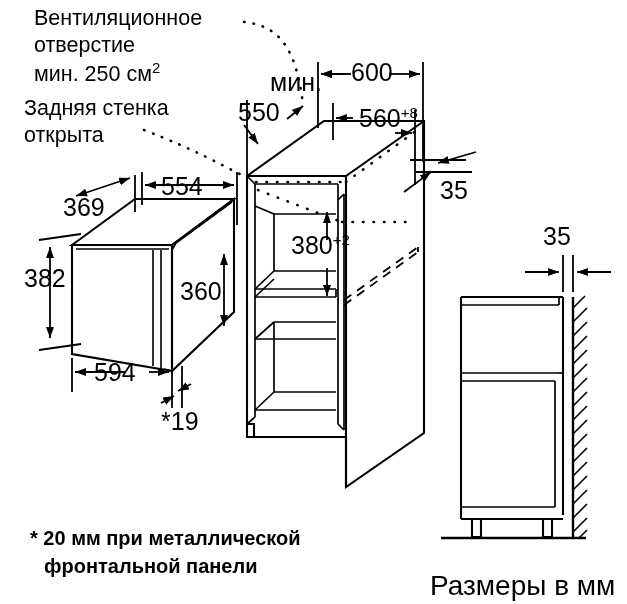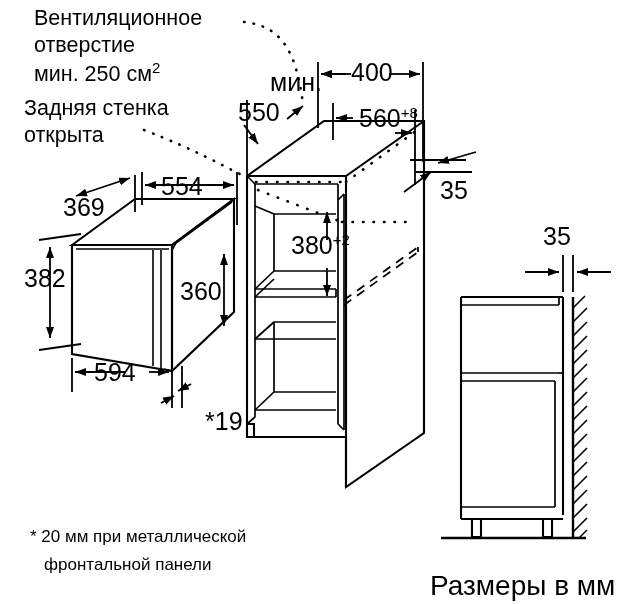--- a/index.html
+++ b/index.html
@@ -36,21 +36,22 @@
     line-height: 1.12;
     font-weight: 400;
   }
   .note-text {
     font-size: 21.5px;
   }
   .dim-text {
     font-size: 25px;
   }
   .footnote {
-    font-size: 17px;
+    font-size: 20px;
+    font-weight: bold;
   }
   .units {
     font-size: 28px;
   }
   .sup {
     font-size: 15px;
     vertical-align: super;
   }
 </style>
 </head>
@@ -257,34 +258,34 @@
   <div class="txt note-text" style="left:28px; top:6px;">Вентиляционное</div>
   <div class="txt note-text" style="left:28px; top:33px;">отверстие</div>
   <div class="txt note-text" style="left:28px; top:60px;"><span>мин. 250 см</span><span class="sup">2</span></div>
 
   <div class="txt note-text" style="left:18px; top:96px;text-align:center;">Задняя стенка</div>
   <div class="txt note-text" style="left:18px; top:123px;">открыта</div>
 
   <div class="txt dim-text" style="left:232px; top:68px;margin-left:32px;">мин.</div>
   <div class="txt dim-text" style="left:232px; top:98px;text-align:right;">550</div>
 
-  <div class="txt dim-text" style="left:345px; top:58px;">400</div>
+  <div class="txt dim-text" style="left:345px; top:58px;">600</div>
 
   <div class="txt dim-text" style="left:345px; top:104px;margin-left:8px;"><span>560</span><span class="sup">+8</span></div>
 
   <div class="txt dim-text" style="left:434px; top:176px;">35</div>
 
   <div class="txt dim-text" style="left:285px; top:231px;"><span>380</span><span class="sup">+2</span></div>
 
   <div class="txt dim-text" style="left:57px; top:166px;margin-top:27px;">369</div>
   <div class="txt dim-text" style="left:155px; top:172px;">554</div>
   <div class="txt dim-text" style="left:18px; top:264px;">382</div>
   <div class="txt dim-text" style="left:174px; top:277px;">360</div>
   <div class="txt dim-text" style="left:88px; top:358px;">594</div>
-  <div class="txt dim-text" style="left:155px; top:407px;margin-left:44px;">*19</div>
+  <div class="txt dim-text" style="left:155px; top:407px;">*19</div>
 
   <div class="txt dim-text" style="left:537px; top:222px;">35</div>
 
   <div class="txt footnote" style="left:24px; top:527px;">* 20 мм при металлической</div>
   <div class="txt footnote" style="left:38px; top:555px;">фронтальной панели</div>
 
   <div class="txt units" style="left:424px; top:570px;">Размеры в мм</div>
 
 </div>
 

